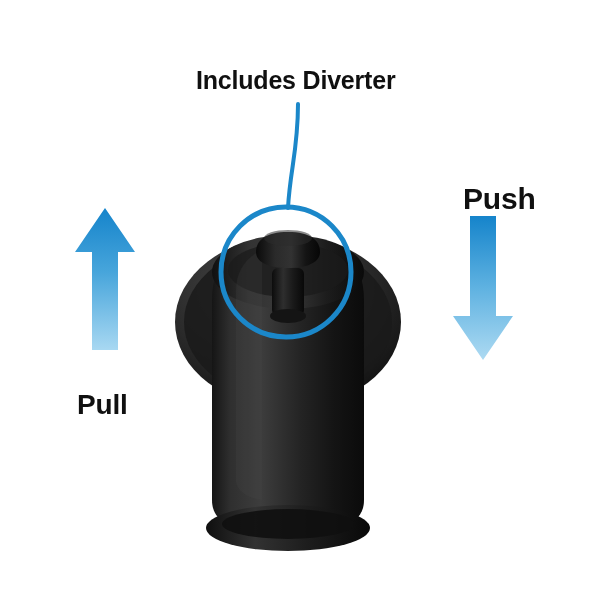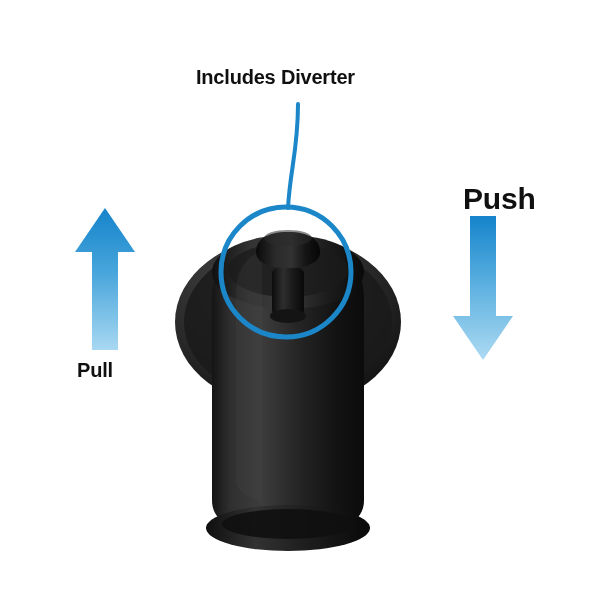--- a/index.html
+++ b/index.html
@@ -20,26 +20,26 @@
   .label {
     position: absolute;
     font-weight: bold;
     color: #101010;
     letter-spacing: -0.2px;
     white-space: nowrap;
   }
   #callout-label {
     left: 196px;
     top: 66px;
-    font-size: 20px;
+    font-size: 25px;
   }
   #pull-label {
     left: 77px;
-    top: 359px;
-    font-size: 20px;
+    top: 389px;
+    font-size: 28px;
   }
   #push-label {
     left: 463px;
     top: 182px;
     font-size: 30px;
   }
   .svg-layer {
     position: absolute;
     left: 0;
     top: 0;

